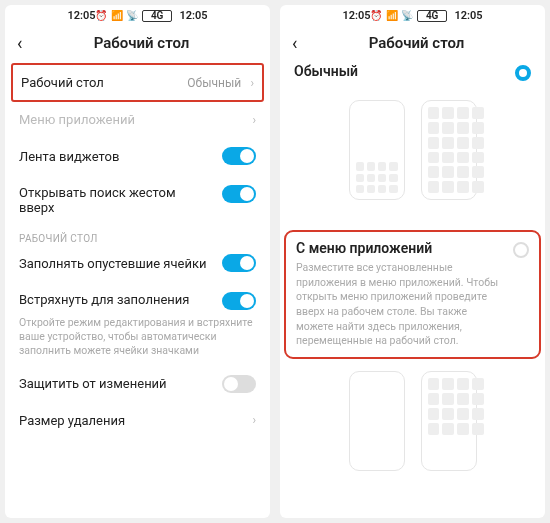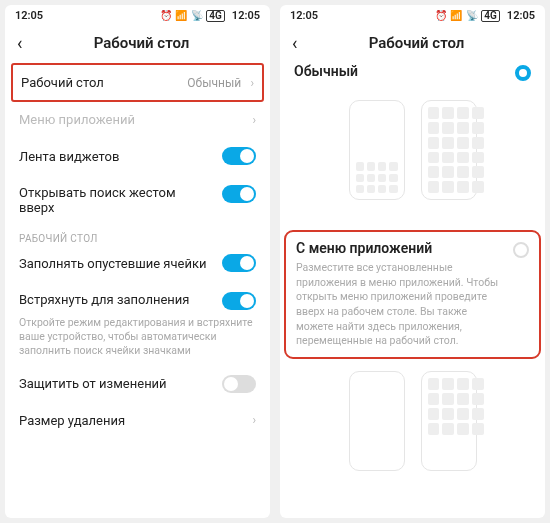--- a/index.html
+++ b/index.html
@@ -17,30 +17,30 @@
   width: 265px;
   height: 513px;
   border-radius: 6px;
   overflow: hidden;
   position: relative;
   display: flex;
   flex-direction: column;
 }
 .status-bar {
   display: flex;
-  justify-content: space-between;
+  justify-content: center;
   align-items: center;
   padding: 4px 10px 2px;
   font-size: 11px;
   font-weight: 600;
   color: #222;
 }
 .status-icons { display: flex; gap: 3px; align-items: center; }
 .status-icons span { font-size: 10px; }
-.badge { border:1px solid #333; border-radius:2px; font-size:8px; padding:0 2px; line-height:10px; }
+.badge { border:1px solid #333; border-radius:2px; font-size:8px; padding:0 8px; line-height:10px; }
 .header {
   display: flex;
   align-items: center;
   padding: 8px 12px 10px;
   gap: 8px;
 }
 .back-arrow { font-size: 18px; color: #222; width:18px; }
 .title { flex:1; text-align:center; font-size: 15px; font-weight: 600; color:#222; margin-right:18px;}
 .content { flex:1; overflow:hidden; padding: 0 14px; }
 .row {
@@ -142,21 +142,21 @@
       <span>Заполнять опустевшие ячейки</span>
       <span class="toggle on"></span>
     </div>
 
     <div class="row-multi">
       <div class="flexrow">
         <span class="label">Встряхнуть для заполнения</span>
         <span class="toggle on"></span>
       </div>
     </div>
-    <div class="subtext">Откройте режим редактирования и встряхните ваше устройство, чтобы автоматически заполнить поиск ячейки значками</div>
+    <div class="subtext">Откройте режим редактирования и встряхните ваше устройство, чтобы автоматически заполнить можете ячейки значками</div>
 
     <div class="row">
       <span>Защитить от изменений</span>
       <span class="toggle off"></span>
     </div>
 
     <div class="row">
       <span>Размер удаления</span>
       <span class="chev">›</span>
     </div>

